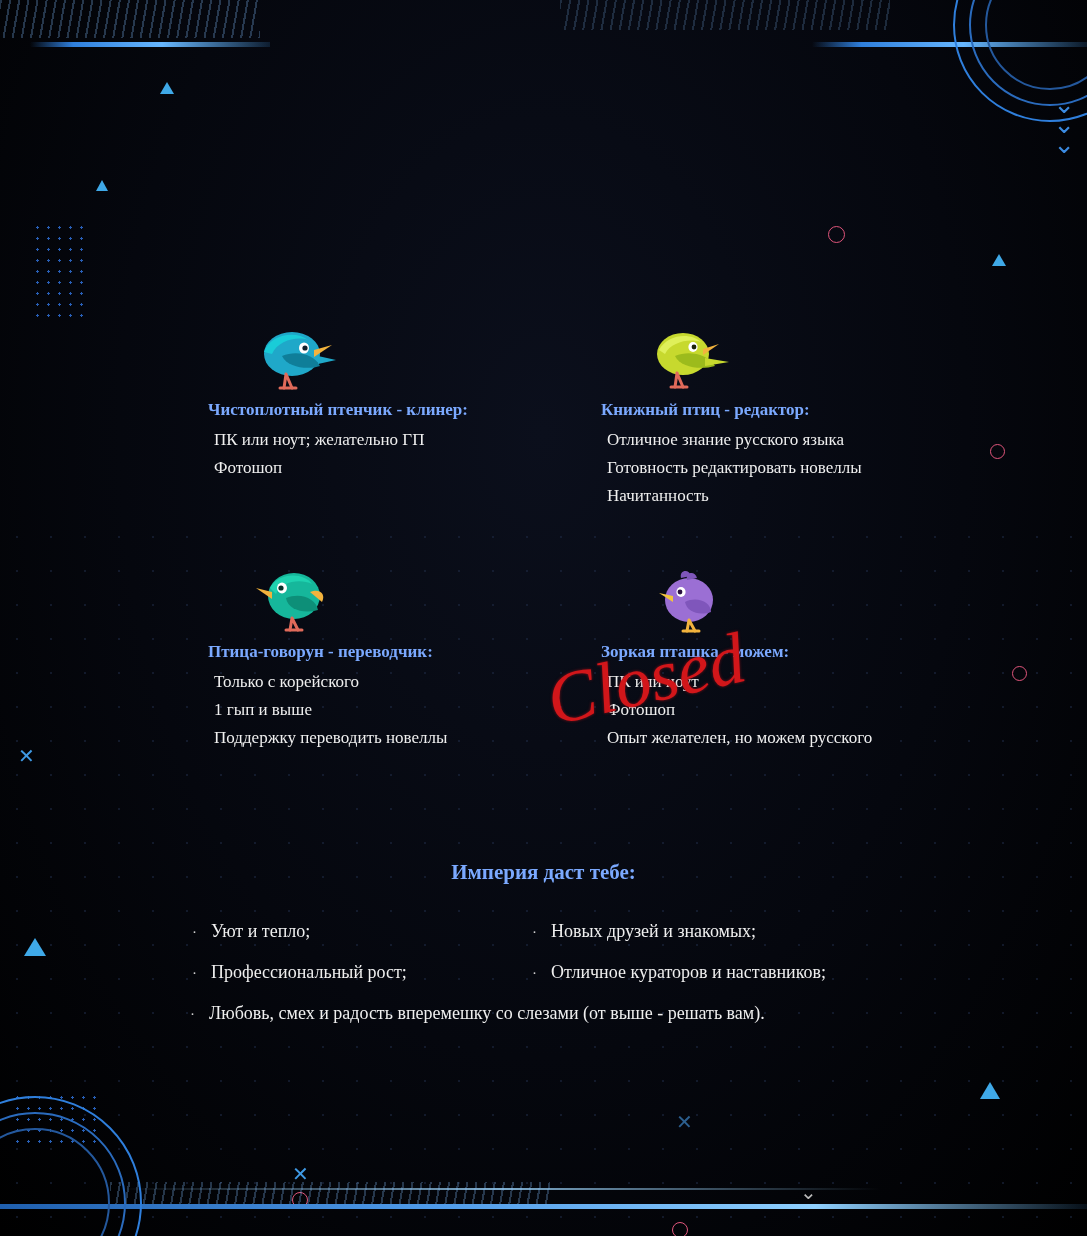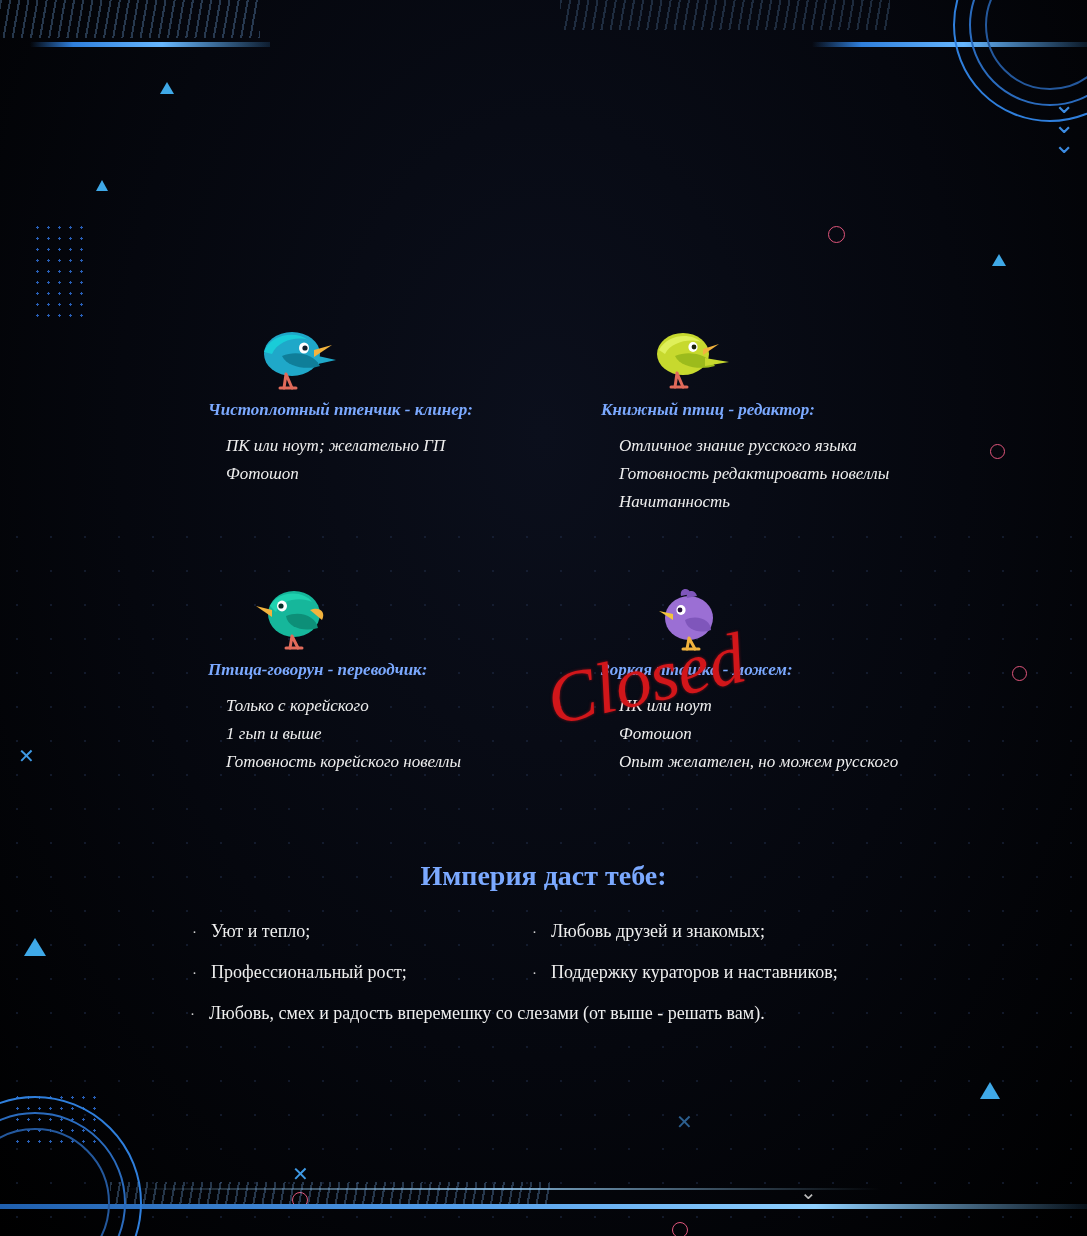--- a/index.html
+++ b/index.html
@@ -126,56 +126,55 @@
     width: 780px;
   }
   .roles-row {
     display: flex;
     gap: 38px;
     margin-bottom: 52px;
   }
   .role {
     width: 355px;
     position: relative;
-    font-style: italic;
   }
   .role-bird {
     height: 72px;
     display: flex;
     align-items: flex-end;
     padding-left: 62px;
   }
   .role-title {
     color: #7ba9ff;
     font-size: 17px;
     font-weight: 700;
     margin: 8px 0 6px 18px;
     font-family: "Liberation Serif", serif;
   }
   .role-list {
     list-style: none;
-    margin: 12px;
+    margin: 0;
     padding: 0 0 0 24px;
   }
   .role-list li {
     font-size: 17px;
     line-height: 28px;
     color: #efefef;
     font-family: "Liberation Serif", serif;
     white-space: nowrap;
   }
 
   
   .perks-title {
     position: absolute;
     left: 0; right: 0;
     top: 860px;
     text-align: center;
     color: #7ba9ff;
-    font-size: 28px;
+    font-size: 21px;
     font-weight: 700;
   }
   .perks {
     position: absolute;
     left: 180px;
     top: 918px;
     width: 760px;
   }
   .perk-row {
     display: flex;
@@ -321,21 +320,21 @@
             <path d="M34 30 C 48 24, 64 30, 66 42 C 52 46, 36 42, 34 30 Z" fill="#0d8f78"></path>
             <path d="M58 24 C 68 20, 74 26, 70 34 Z" fill="#f2b33d"></path>
             <path d="M40 50 L38 62 M40 50 L46 62" stroke="#e06a5a" stroke-width="3" fill="none" stroke-linecap="round"></path>
             <path d="M34 62 L42 62 M42 62 L50 62" stroke="#e06a5a" stroke-width="3" fill="none" stroke-linecap="round"></path>
           </svg>
         </div>
         <div class="role-title">Птица-говорун - переводчик:</div>
         <ul class="role-list">
           <li>Только с корейского</li>
           <li>1 гып и выше</li>
-          <li>Готовность корейского новеллы</li>
+          <li>Поддержку переводить новеллы</li>
         </ul>
       </div>
 
       <div class="role">
         <div class="role-bird">
           <svg width="86" height="66" viewBox="0 0 86 66">
             <ellipse cx="44" cy="32" rx="24" ry="22" fill="#9b6fd4"></ellipse>
             <path d="M36 10 C 34 2, 44 0, 46 8 Z" fill="#7f56bb"></path>
             <path d="M42 12 C 40 4, 50 2, 52 10 Z" fill="#7f56bb"></path>
             <ellipse cx="36" cy="24" rx="4.6" ry="5" fill="#ffffff"></ellipse>
@@ -362,31 +361,31 @@
   <div class="perks-title">Империя даст тебе:</div>
 
   <div class="perks">
     <div class="perk-row">
       <div class="perk col-a">
         <span class="bullet">·</span>
         <span>Уют и тепло;</span>
       </div>
       <div class="perk col-b">
         <span class="bullet">·</span>
-        <span>Любовь друзей и знакомых;</span>
+        <span>Новых друзей и знакомых;</span>
       </div>
     </div>
     <div class="perk-row">
       <div class="perk col-a">
         <span class="bullet">·</span>
         <span>Профессиональный рост;</span>
       </div>
       <div class="perk col-b">
         <span class="bullet">·</span>
-        <span>Поддержку кураторов и наставников;</span>
+        <span>Отличное кураторов и наставников;</span>
       </div>
     </div>
     <div class="perk-row">
       <div class="perk wide">
         <span class="bullet">·</span>
         <span>Любовь, смех и радость вперемешку со слезами (от выше - решать вам).</span>
       </div>
     </div>
   </div>
 

